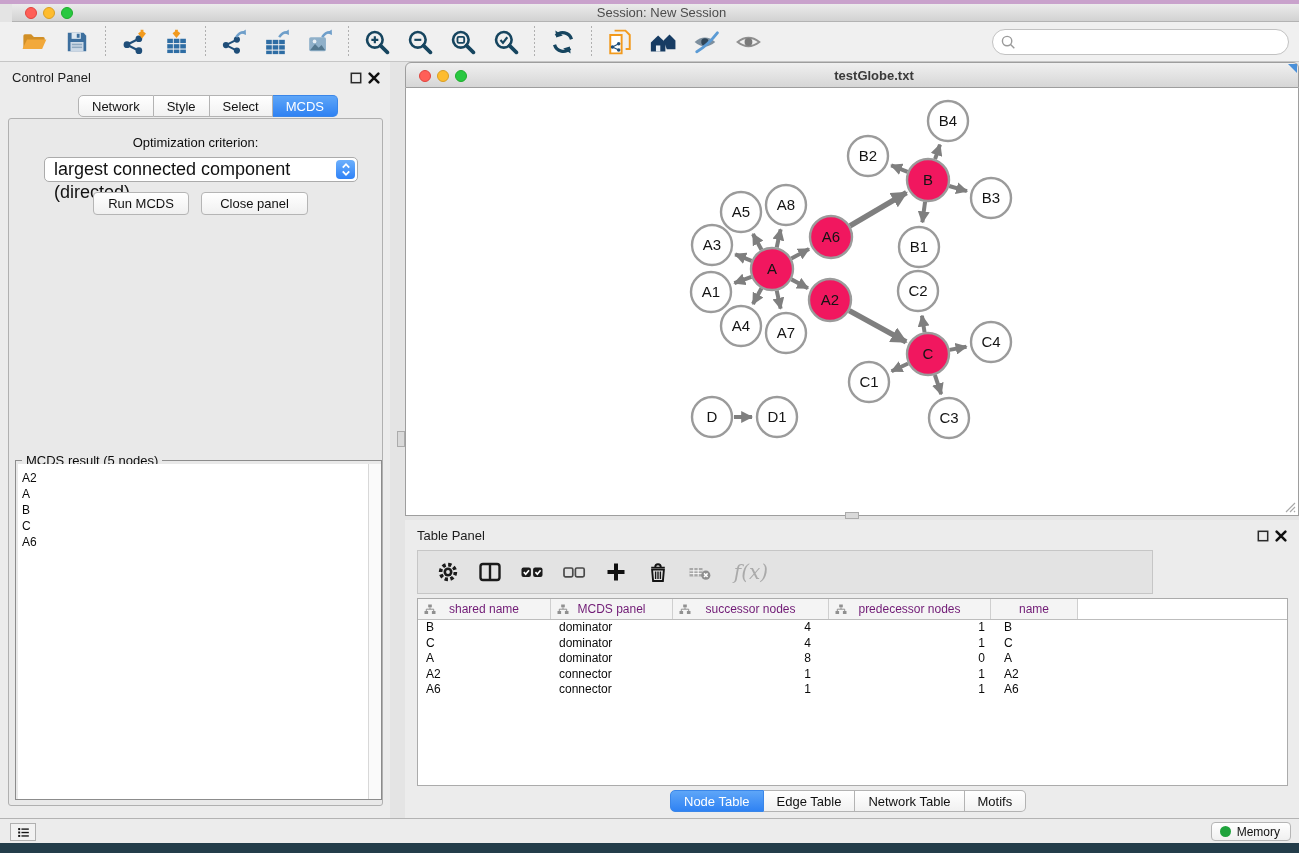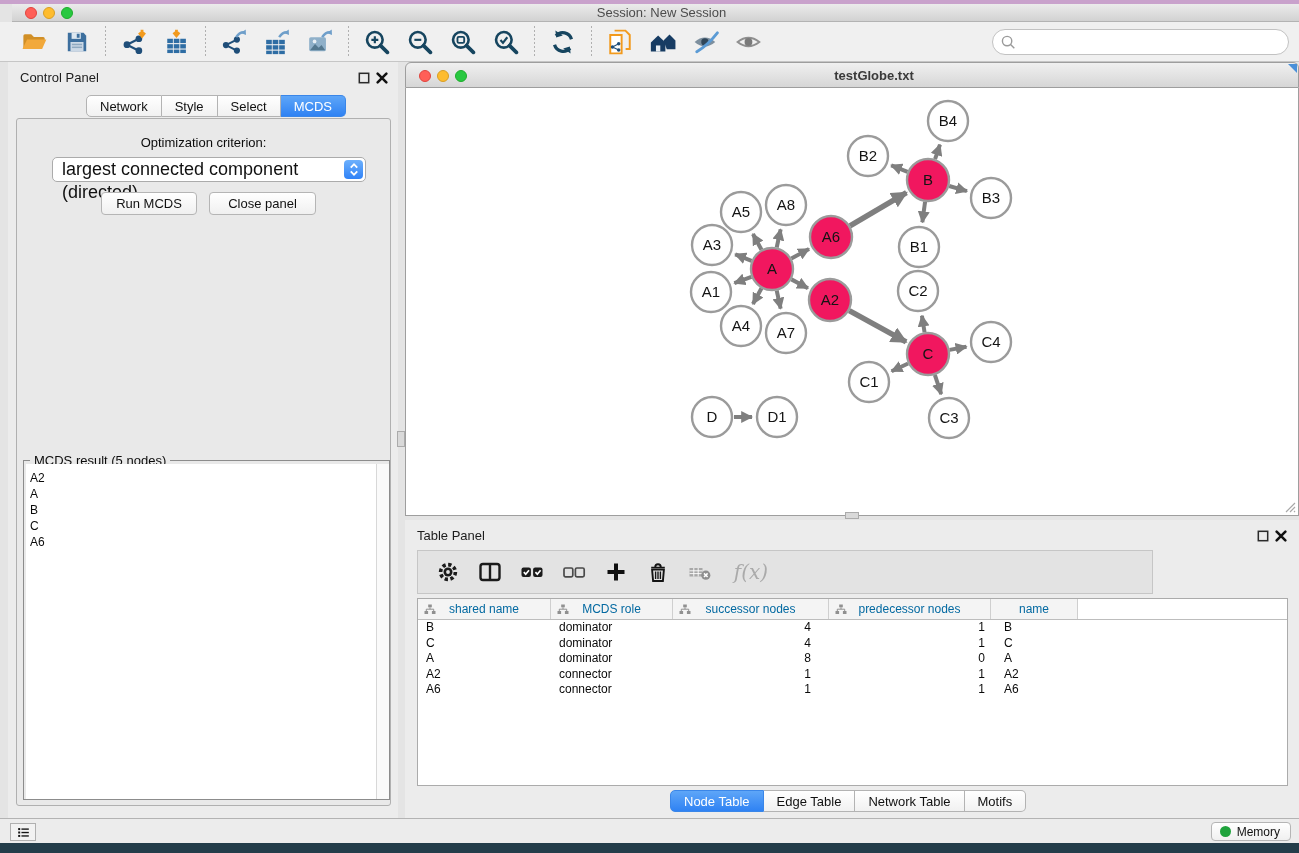--- a/index.html
+++ b/index.html
@@ -24,21 +24,21 @@
     justify-content:center; cursor:default; }
   .tb-btn svg { width:26px; height:26px; }
   .tb-sep { width:1px; height:32px; margin:0 4px;
     background-image:repeating-linear-gradient(#b0b0b0 0 2px, transparent 2px 4px); }
   #search-wrap { margin-left:auto; position:relative; }
   #search-input { width:297px; height:26px; border:1px solid #c2c2c2; border-radius:13px; background:#fff;
     padding:0 10px 0 28px; font-size:13px; color:#333; outline:none; }
   #search-wrap svg { position:absolute; left:9px; top:6px; width:15px; height:15px; }
 
   
-  #control-panel { position:absolute; left:8px; top:62px; width:390px; height:756px; background:#ececec; }
+  #control-panel { position:absolute; left:0; top:62px; width:390px; height:756px; background:#ececec; }
   .panel-head { position:relative; height:28px; }
   .panel-title { position:absolute; left:12px; top:8px; font-size:13px; color:#1d1d1d; }
   .panel-float { position:absolute; width:12px; height:12px; top:10px; }
   .panel-close { position:absolute; width:12px; height:12px; top:10px; }
   #cp-float { right:28px; } #cp-close { right:10px; }
 
   .seg-row { position:absolute; display:flex; }
   #cp-tabs { left:78px; top:33px; }
   .seg-btn { height:22px; border:1px solid #b3b3b3; border-left:none; background:linear-gradient(#ffffff,#f1f1f1);
     font-size:13px; font-family:"Liberation Sans",sans-serif; color:#111; padding:0 13px; cursor:default; }
@@ -87,21 +87,21 @@
   #tp-toolbar { position:absolute; left:12px; top:30px; width:736px; height:44px; background:#e3e3e3;
     border:1px solid #c6c6c6; display:flex; align-items:center; gap:14px; padding:0 16px; }
   .tp-btn { width:28px; height:30px; background:none; border:none; display:flex; align-items:center; justify-content:center; }
   .tp-btn svg { width:24px; height:24px; }
   .fx { font-family:"DejaVu Serif", serif; font-style:italic; font-size:20px; color:#aaaaaa; }
 
   #tbl { position:absolute; left:12px; top:78px; width:871px; height:188px; background:#fff; border:1px solid #ababab; }
   .tr { display:flex; }
   .th-row { background:#f4f4f4; border-bottom:1px solid #bdbdbd; height:21px; }
   .th { display:flex; align-items:center; justify-content:center; position:relative;
-    border-right:1px solid #cfcfcf; font-size:12px; color:#0369a1; }
+    border-right:1px solid #cfcfcf; font-size:12px; color:#701a75; }
   .th svg { position:absolute; left:6px; top:5px; }
   .td { font-size:12px; color:#0a0a0a; line-height:15.5px; white-space:nowrap; overflow:hidden; }
   .data-row { height:15.5px; }
 
   #tp-tabs { left:265px; top:270px; }
 
   
   #status-bar { position:absolute; left:0; top:818px; width:1299px; height:25px; background:#ececec;
     border-top:1px solid #b3b3b3; }
   #list-btn { position:absolute; left:10px; top:4px; width:26px; height:18px; background:#f2f2f2;
@@ -553,21 +553,21 @@
           </svg>
           <span>shared name</span>
         </div>
         <div class="th" style="width: 122px;">
           <svg width="12" height="11" viewBox="0 0 12 11">
             <rect x="4.2" y="0.5" width="3.6" height="2.8" fill="#909090"></rect>
             <rect x="0.5" y="7" width="3.6" height="3" fill="#909090"></rect>
             <rect x="7.9" y="7" width="3.6" height="3" fill="#909090"></rect>
             <path d="M6 3.3 V5.2 M2.3 7 V5.2 H9.7 V7" fill="none" stroke="#909090"></path>
           </svg>
-          <span>MCDS role</span>
+          <span>MCDS panel</span>
         </div>
         <div class="th" style="width: 156px;">
           <svg width="12" height="11" viewBox="0 0 12 11">
             <rect x="4.2" y="0.5" width="3.6" height="2.8" fill="#909090"></rect>
             <rect x="0.5" y="7" width="3.6" height="3" fill="#909090"></rect>
             <rect x="7.9" y="7" width="3.6" height="3" fill="#909090"></rect>
             <path d="M6 3.3 V5.2 M2.3 7 V5.2 H9.7 V7" fill="none" stroke="#909090"></path>
           </svg>
           <span>successor nodes</span>
         </div>

